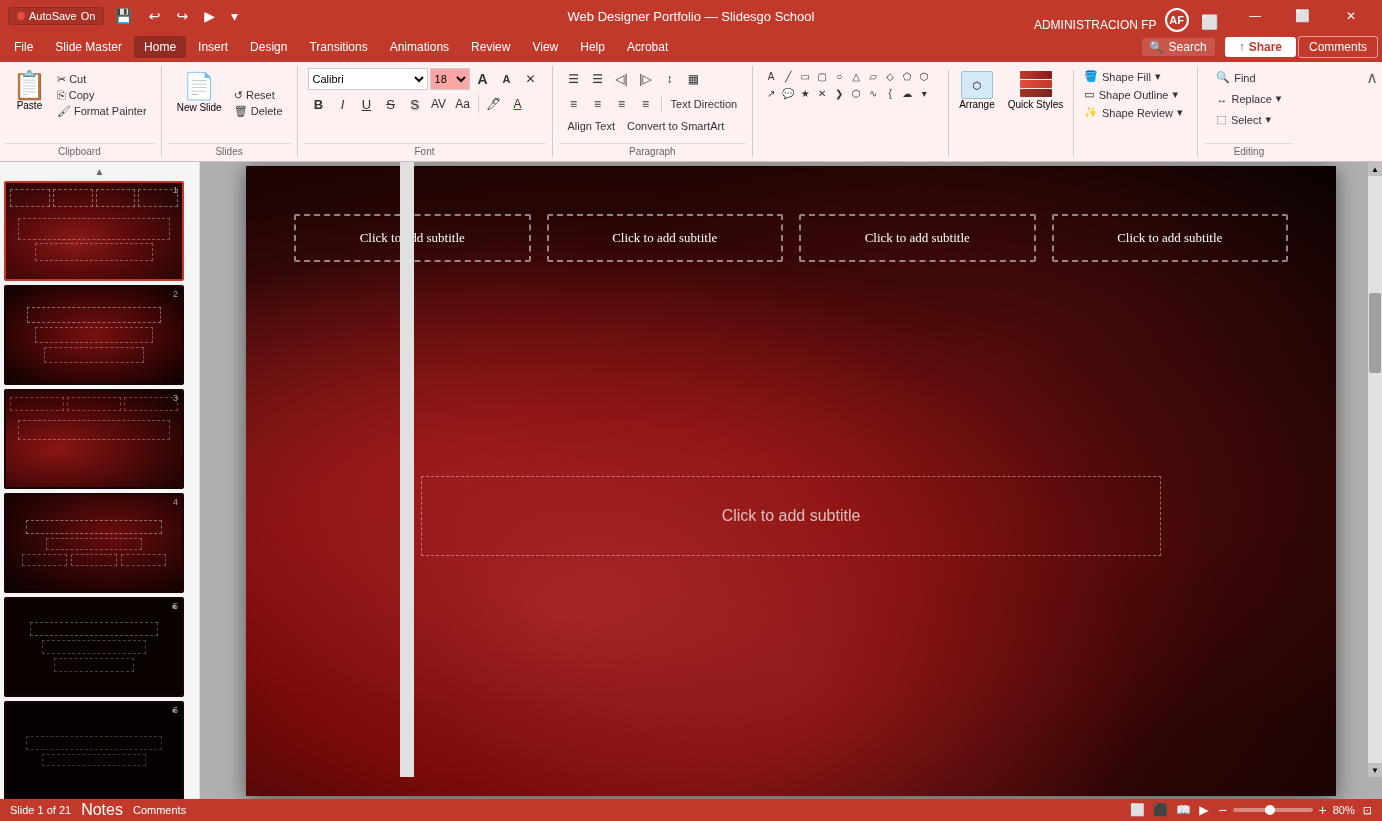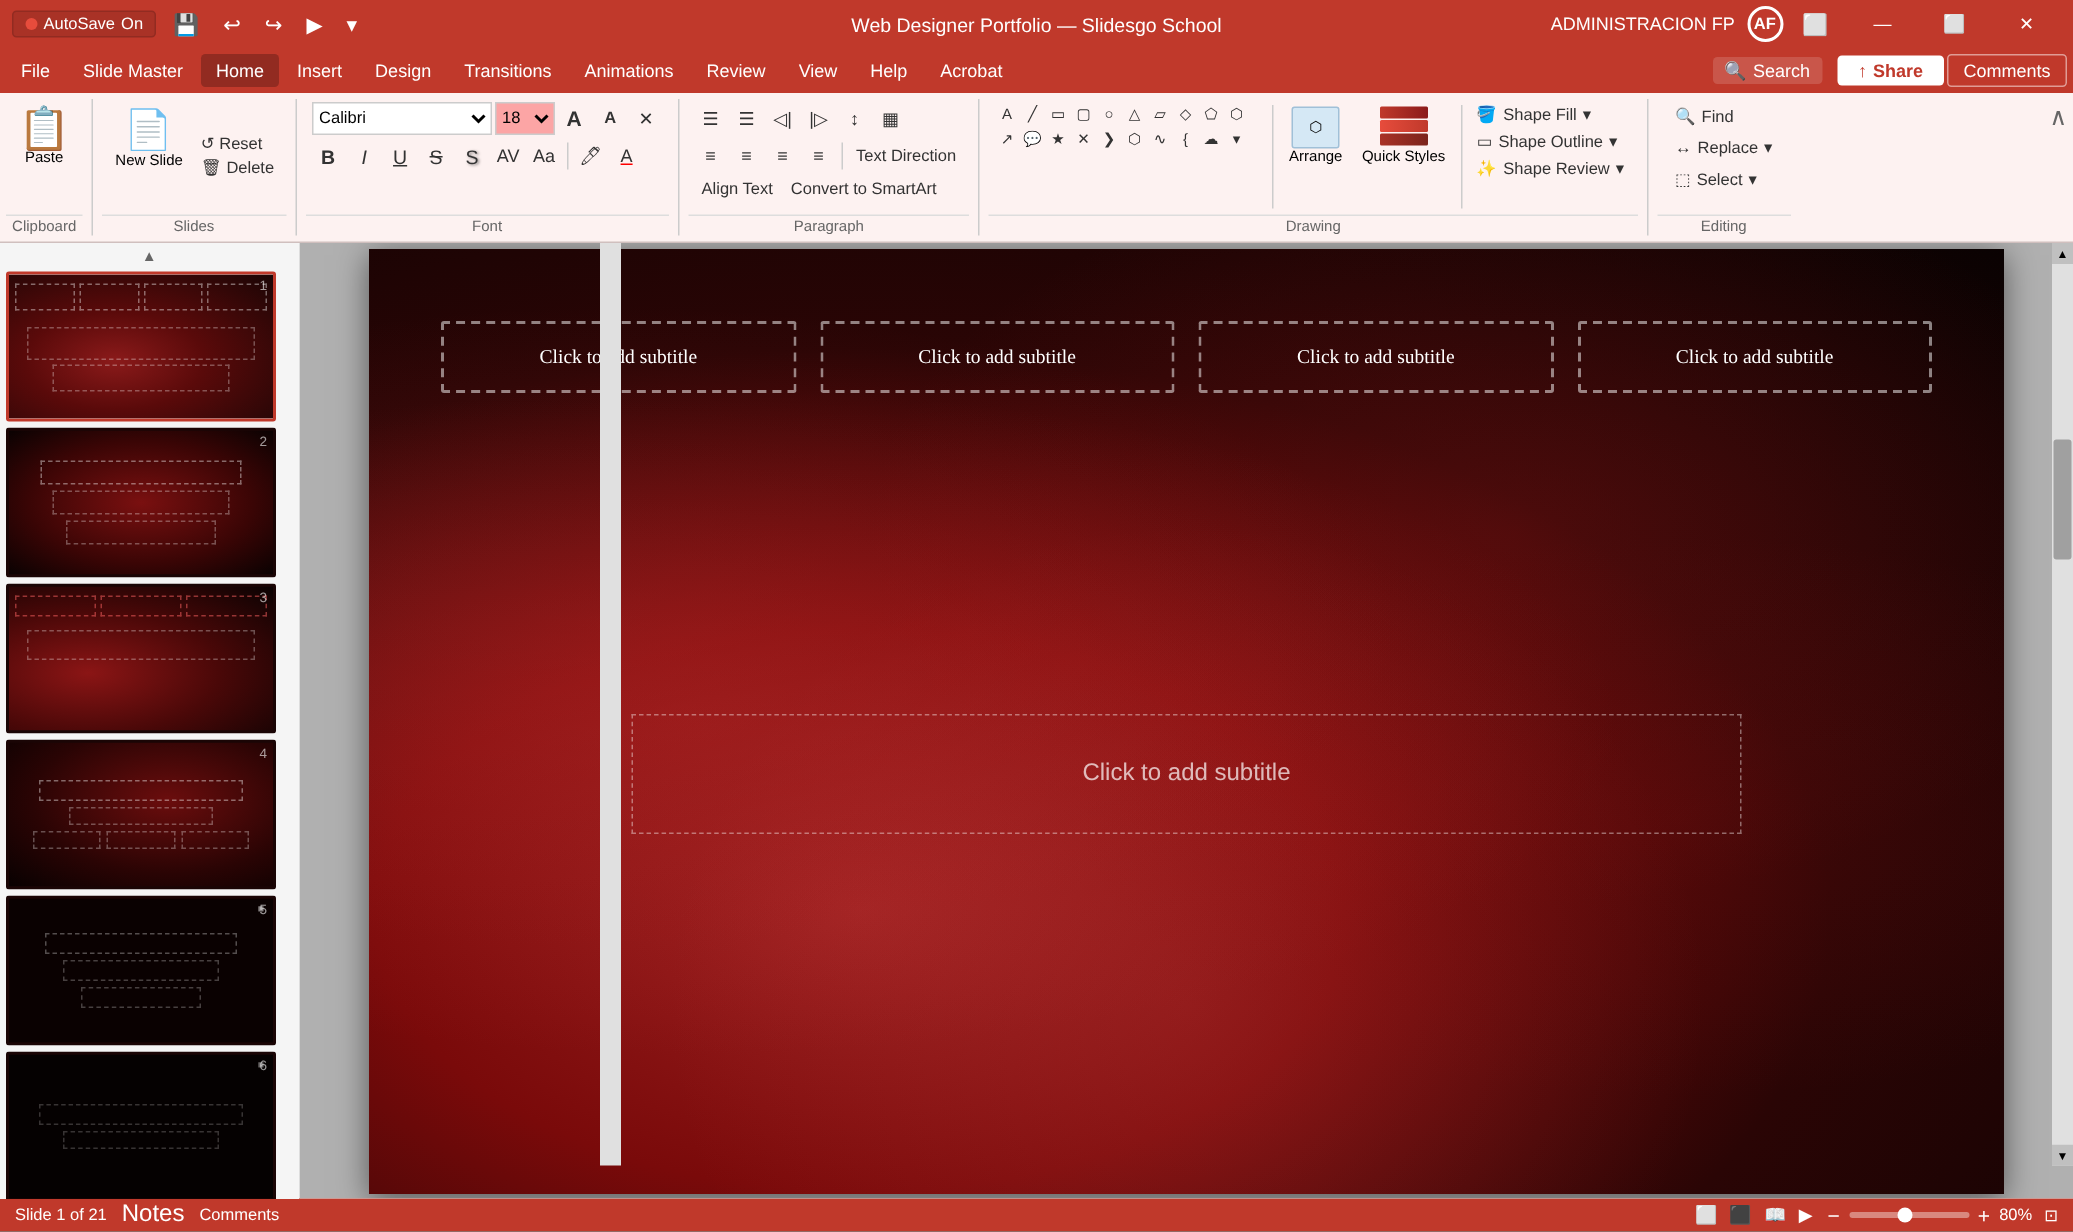--- a/index.html
+++ b/index.html
@@ -10,21 +10,21 @@
       height: 32px;
       background: #c0392b;
       display: flex;
       align-items: center;
       justify-content: space-between;
       padding: 0 8px;
       color: white;
     }
     #title-bar .left { display: flex; align-items: center; gap: 6px; font-size: 12px; }
     #title-bar .center { font-size: 13px; position: absolute; left: 50%; transform: translateX(-50%); }
-    #title-bar .right { display: flex; align-items: center; gap: 8px; font-size: 12px; }
+    #title-bar .right { display: flex; align-items: flex-end; gap: 8px; font-size: 12px; }
     .autosave-btn { background: #a93226; border: 1px solid #922b21; color: white; padding: 2px 8px; border-radius: 3px; font-size: 11px; display: flex; align-items: center; gap: 4px; }
     .autosave-dot { width: 8px; height: 8px; background: #e74c3c; border-radius: 50%; }
     .title-icon-btn { background: none; border: none; color: white; cursor: pointer; padding: 2px 5px; font-size: 14px; }
     .title-controls { display: flex; gap: 2px; }
     .win-btn { width: 46px; height: 32px; border: none; background: transparent; color: white; font-size: 12px; cursor: pointer; display: flex; align-items: center; justify-content: center; }
 
     
     #menu-bar {
       height: 30px;
       background: #c0392b;
@@ -295,20 +295,25 @@
   <div id="ribbon">
     <div id="ribbon-content">
 
       <div class="group-wrapper">
         <div class="group-content">
           <div style="display:flex;align-items:flex-start;gap:2px;">
             <div style="display:flex;flex-direction:column;align-items:center;cursor:pointer;padding:4px 4px;">
               <span style="font-size:28px;line-height:1;">📋</span>
               <span style="font-size:10px;">Paste</span>
             </div>
+            <div class="small-btns" style="margin-top:4px;">
+              <button>✂ <span>Cut</span></button>
+              <button>⎘ <span>Copy</span></button>
+              <button>🖌 <span>Format Painter</span></button>
+            </div>
           </div>
         </div>
         <div class="group-label">Clipboard</div>
       </div>
 
       <div class="ribbon-separator"></div>
 
       <div class="group-wrapper">
         <div class="group-content">
           <div style="display:flex;flex-direction:column;align-items:center;cursor:pointer;padding:3px 5px;">
@@ -437,21 +442,20 @@
               <span>Shape Outline</span>
               <span>▾</span>
             </button>
             <button class="shape-ctrl-btn">
               <span>✨</span>
               <span>Shape Review</span>
               <span>▾</span>
             </button>
           </div>
         </div>
-        <div class="group-label">Drawing</div>
       </div>
 
       <div class="ribbon-separator"></div>
 
       <div class="group-wrapper">
         <div class="group-content">
           <div class="editing-group">
             <button class="editing-btn">
               <span>🔍</span>
               <span>Find</span>

